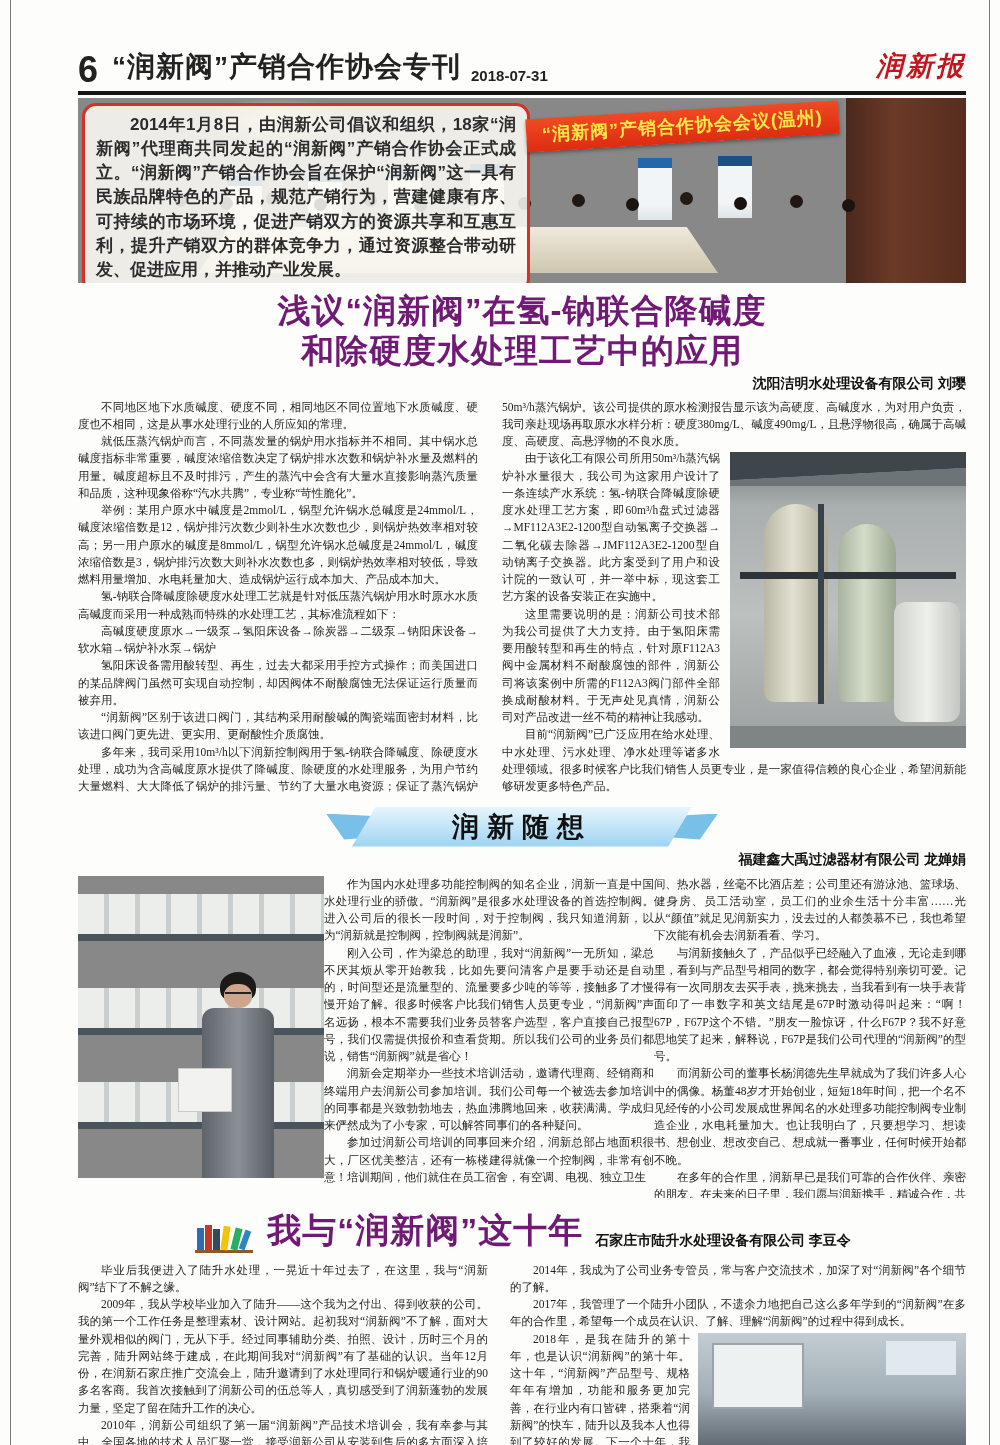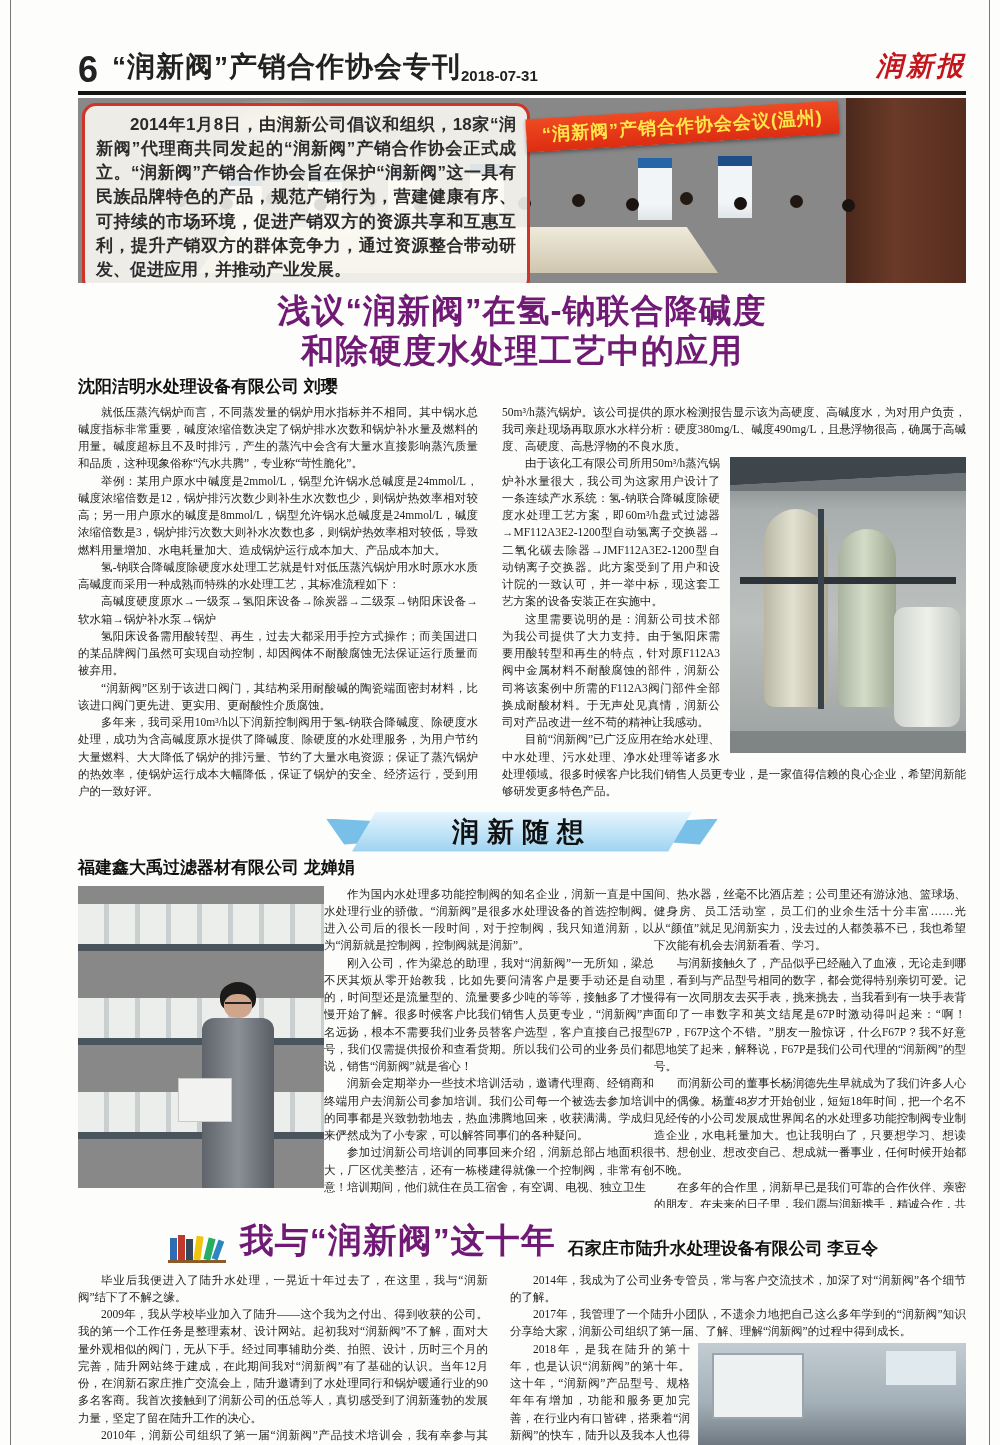--- a/index.html
+++ b/index.html
@@ -10,21 +10,21 @@
     font-family:"Liberation Serif", serif; color:#222;
   }
   .frame { position:absolute; top:0; left:10px; width:980px; height:1445px;
     border-left:1px solid #777; border-right:1px solid #777; pointer-events:none; }
   .content { position:absolute; left:78px; top:46px; width:888px; }
 
   
   .hdr { display:flex; align-items:flex-end; height:40px; }
   .hdr-num { font-family:"Liberation Sans",sans-serif; font-size:36px; font-weight:700; line-height:0.9; }
   .hdr-title { font-family:"Liberation Sans",sans-serif; font-size:28px; font-weight:900; margin-left:14px; letter-spacing:1px; }
-  .hdr-date { font-family:"Liberation Sans",sans-serif; font-size:15px; font-weight:700; margin-bottom:2px; }
+  .hdr-date { font-family:"Liberation Sans",sans-serif; font-size:15px; font-weight:700; margin-left:10px; margin-bottom:2px; }
   .hdr-mast { margin-left:auto; font-family:"Liberation Serif",serif; font-style:italic; font-weight:700;
     font-size:27px; color:#c3161c; letter-spacing:3px; margin-bottom:2px; }
   .hdr-rule { border-bottom:4px solid #151515; margin-top:5px; }
 
   
   .meeting { position:relative; height:185px; margin-top:3px; overflow:hidden;
     background:linear-gradient(180deg,#241812 0%,#3e2b21 26%,#67493a 55%,#7a5a45 70%,#35251d 100%); }
   .m-glow { position:absolute; left:120px; top:0; width:160px; height:46px; border-radius:50%;
     background:radial-gradient(ellipse at center,#e9d9ad 0%,rgba(233,217,173,0) 70%); }
   .m-curtain { position:absolute; right:0; top:0; width:120px; height:185px;
@@ -43,21 +43,21 @@
     font-family:"Liberation Sans",sans-serif; font-size:17px; line-height:1.42; font-weight:600;
     color:#2b2b2b; text-align:justify; }
   .intro-box p { text-indent:2em; }
   .meet-banner { position:absolute; left:448px; top:12px; transform:rotate(-3.5deg);
     background:linear-gradient(180deg,#ef4a22,#dd2c12); color:#ffe74a; padding:4px 16px 5px;
     font-family:"Liberation Sans",sans-serif; font-size:18px; font-weight:900; letter-spacing:1px;
     box-shadow:0 2px 4px rgba(0,0,0,0.35); white-space:nowrap; }
 
   
   .headline { text-align:center; font-family:"Liberation Sans",sans-serif; font-weight:900; color:#701a75; }
-  .byline { text-align:left; font-family:Liberation Sans, sans-serif; font-size:17px; font-weight:700; color:#111; }
+  .byline { text-align:right; font-family:Liberation Serif, serif; font-size:14px; font-weight:700; color:#111; }
   .cols { display:flex; }
   .cols p { font-size:11.5px; line-height:1.5; text-align:justify; text-indent:2em; color:#1f1f1f; }
   .cols p.noindent { text-indent:0; }
   .photo { position:relative; overflow:hidden; background:#888; }
 
   
   .a1-title { font-size:33px; line-height:1.22; margin-top:8px; letter-spacing:1px; }
   .a1-byline { margin-top:3px; }
   .a1-body { margin-top:6px; height:398px; overflow:hidden; }
   .a1-c1 { width:400px; margin-right:24px; flex:none; }
@@ -152,20 +152,21 @@
     </div>
 
     <div class="a1">
       <div class="headline a1-title">
         <div>浅议“润新阀”在氢-钠联合降碱度</div>
         <div>和除硬度水处理工艺中的应用</div>
       </div>
       <div class="byline a1-byline">沈阳洁明水处理设备有限公司 刘璎</div>
       <div class="cols a1-body">
         <div class="a1-c1">
+          <p>不同地区地下水质碱度、硬度不同，相同地区不同位置地下水质碱度、硬度也不相同，这是从事水处理行业的人所应知的常理。</p>
           <p>就低压蒸汽锅炉而言，不同蒸发量的锅炉用水指标并不相同。其中锅水总碱度指标非常重要，碱度浓缩倍数决定了锅炉排水次数和锅炉补水量及燃料的用量。碱度超标且不及时排污，产生的蒸汽中会含有大量水直接影响蒸汽质量和品质，这种现象俗称“汽水共腾”，专业称“苛性脆化”。</p>
           <p>举例：某用户原水中碱度是2mmol/L，锅型允许锅水总碱度是24mmol/L，碱度浓缩倍数是12，锅炉排污次数少则补生水次数也少，则锅炉热效率相对较高；另一用户原水的碱度是8mmol/L，锅型允许锅水总碱度是24mmol/L，碱度浓缩倍数是3，锅炉排污次数大则补水次数也多，则锅炉热效率相对较低，导致燃料用量增加、水电耗量加大、造成锅炉运行成本加大、产品成本加大。</p>
           <p>氢-钠联合降碱度除硬度水处理工艺就是针对低压蒸汽锅炉用水时原水水质高碱度而采用一种成熟而特殊的水处理工艺，其标准流程如下：</p>
           <p>高碱度硬度原水→一级泵→氢阳床设备→除炭器→二级泵→钠阳床设备→软水箱→锅炉补水泵→锅炉</p>
           <p>氢阳床设备需用酸转型、再生，过去大都采用手控方式操作；而美国进口的某品牌阀门虽然可实现自动控制，却因阀体不耐酸腐蚀无法保证运行质量而被弃用。</p>
           <p>“润新阀”区别于该进口阀门，其结构采用耐酸碱的陶瓷端面密封材料，比该进口阀门更先进、更实用、更耐酸性介质腐蚀。</p>
           <p>多年来，我司采用10m³/h以下润新控制阀用于氢-钠联合降碱度、除硬度水处理，成功为含高碱度原水提供了降碱度、除硬度的水处理服务，为用户节约大量燃料、大大降低了锅炉的排污量、节约了大量水电资源；保证了蒸汽锅炉的热效率，使锅炉运行成本大幅降低，保证了锅炉的安全、经济运行，受到用户的一致好评。</p>
 
         </div>
         <div class="a1-c2">
@@ -244,21 +245,21 @@
       </div>
       <div class="cols a3-body">
         <div class="a3-c1">
           <p>毕业后我便进入了陆升水处理，一晃近十年过去了，在这里，我与“润新阀”结下了不解之缘。</p>
           <p>2009年，我从学校毕业加入了陆升——这个我为之付出、得到收获的公司。我的第一个工作任务是整理素材、设计网站。起初我对“润新阀”不了解，面对大量外观相似的阀门，无从下手。经过同事辅助分类、拍照、设计，历时三个月的完善，陆升网站终于建成，在此期间我对“润新阀”有了基础的认识。当年12月份，在润新石家庄推广交流会上，陆升邀请到了水处理同行和锅炉暖通行业的90多名客商。我首次接触到了润新公司的伍总等人，真切感受到了润新蓬勃的发展力量，坚定了留在陆升工作的决心。</p>
           <p>2010年，润新公司组织了第一届“润新阀”产品技术培训会，我有幸参与其中。全国各地的技术人员汇聚一堂，接受润新公司从安装到售后的多方面深入培训，大大提升了业务能力，也让我感受到了润新公司在技术服务方面的用心。</p>
 
         </div>
         <div class="a3-c2">
           <p>2014年，我成为了公司业务专管员，常与客户交流技术，加深了对“润新阀”各个细节的了解。</p>
-          <p>2017年，我管理了一个陆升小团队，不遗余力地把自己这么多年学到的“润新阀”知识分享给大家，润新公司组织了第一届、了解、理解“润新阀”的过程中得到成长。</p>
+          <p>2017年，我管理了一个陆升小团队，不遗余力地把自己这么多年学到的“润新阀”在多年的合作里，希望每一个成员在认识、了解、理解“润新阀”的过程中得到成长。</p>
           <div class="photo classroom">
             <div class="cl-screen"></div>
             <div class="cl-window"></div>
 
           </div>
           <p>2018年，是我在陆升的第十年，也是认识“润新阀”的第十年。这十年，“润新阀”产品型号、规格年年有增加，功能和服务更加完善，在行业内有口皆碑，搭乘着“润新阀”的快车，陆升以及我本人也得到了较好的发展。下一个十年，我愿继续与润新携手前进，撸起袖子加油干！</p>
         </div>
       </div>
     </div>
 

